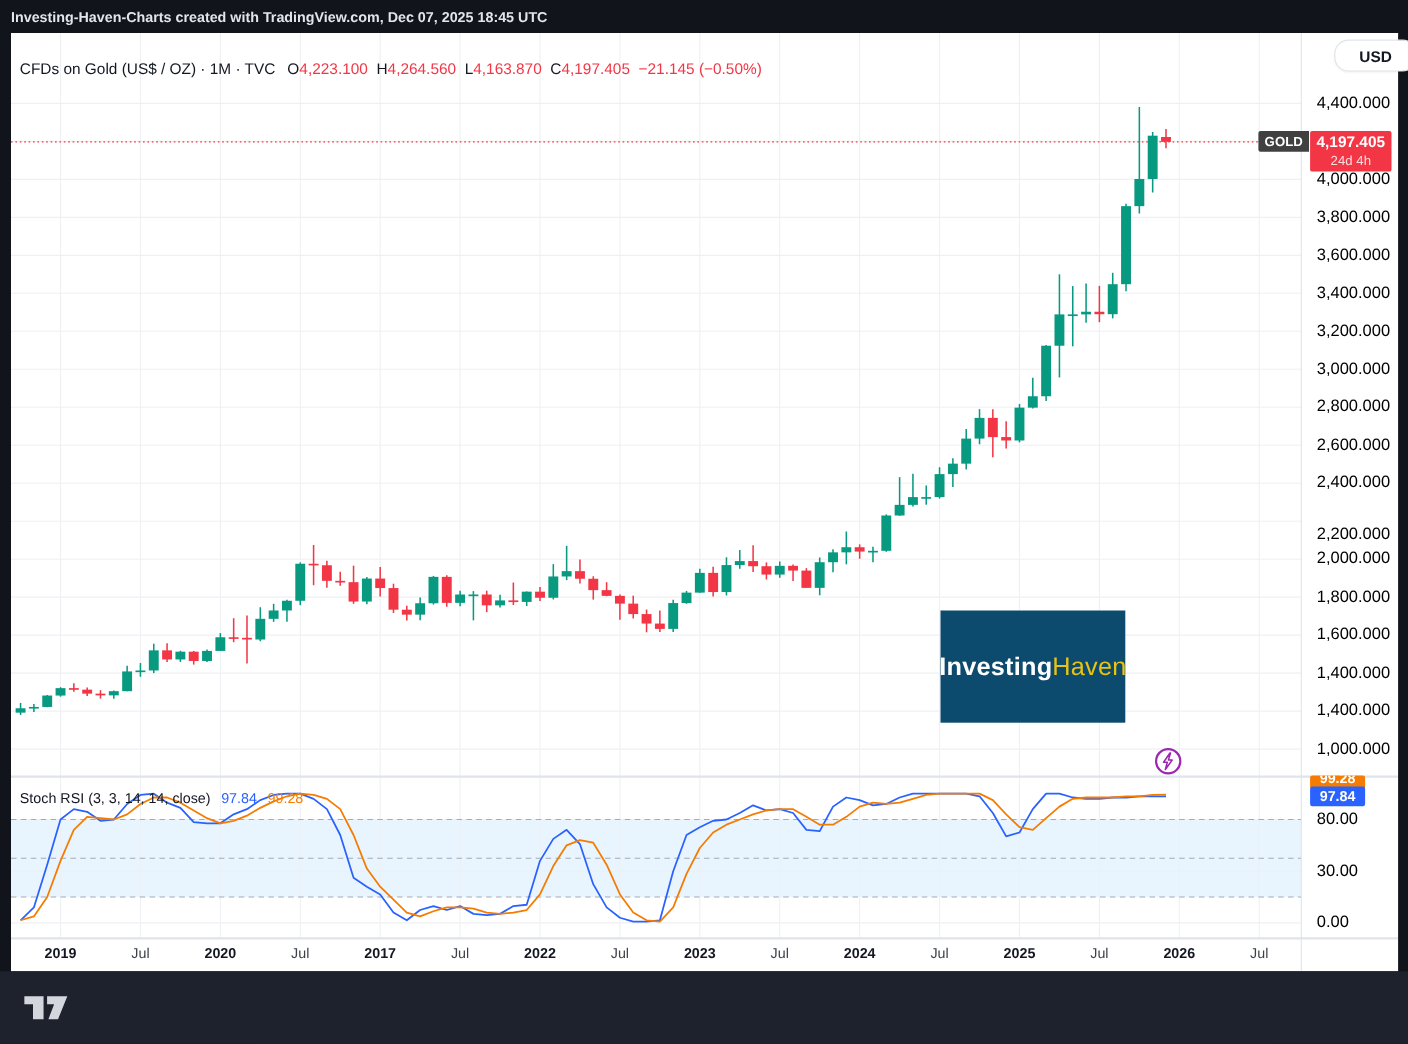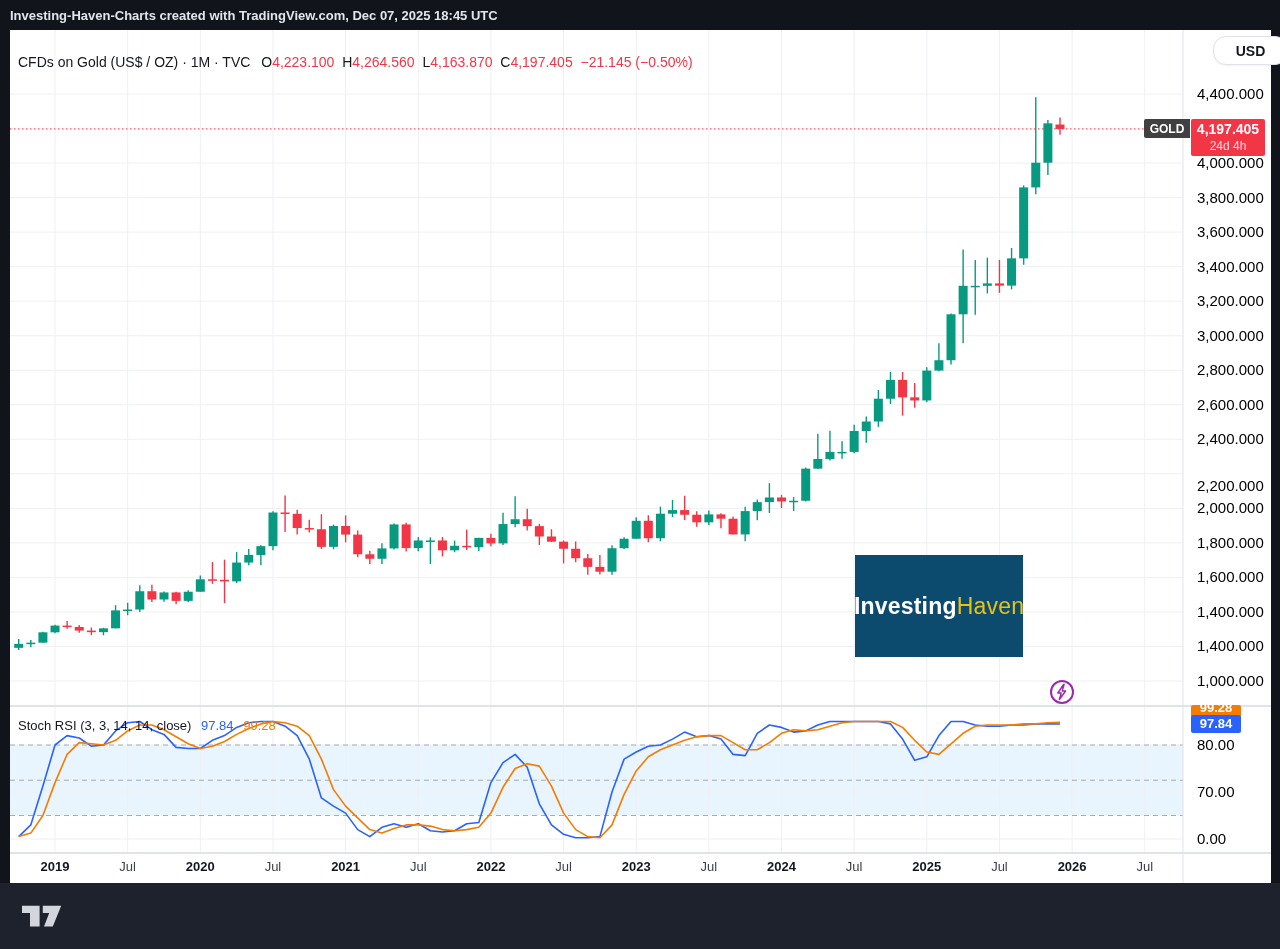--- a/index.html
+++ b/index.html
@@ -318,27 +318,27 @@
     <div class="pal" style="top: 366.765px;">2,600.000</div>
     <div class="pal" style="top: 401.294px;">2,400.000</div>
     <div class="pal" style="top: 448px;">2,200.000</div>
     <div class="pal" style="top: 470.353px;">2,000.000</div>
     <div class="pal" style="top: 504.882px;">1,800.000</div>
     <div class="pal" style="top: 539.412px;">1,600.000</div>
     <div class="pal" style="top: 573.941px;">1,400.000</div>
     <div class="pal" style="top: 608.471px;">1,400.000</div>
     <div class="pal" style="top: 643px;">1,000.000</div>
     <div class="pal" style="top: 707px;">80.00</div>
-    <div class="pal" style="top: 754px;">70.00</div>
+    <div class="pal" style="top: 754px;">30.00</div>
     <div class="pal" style="top: 801px;">0.00</div>
     <div class="tal year" style="left: 15.024px;">2019</div>
     <div class="tal" style="left: 87.672px;">Jul</div>
     <div class="tal year" style="left: 160.32px;">2020</div>
     <div class="tal" style="left: 232.968px;">Jul</div>
-    <div class="tal year" style="left: 305.616px;">2021</div>
+    <div class="tal year" style="left: 305.616px;">2017</div>
     <div class="tal" style="left: 378.264px;">Jul</div>
     <div class="tal year" style="left: 450.912px;">2022</div>
     <div class="tal" style="left: 523.56px;">Jul</div>
     <div class="tal year" style="left: 596.208px;">2023</div>
     <div class="tal" style="left: 668.856px;">Jul</div>
     <div class="tal year" style="left: 741.504px;">2024</div>
     <div class="tal" style="left: 814.152px;">Jul</div>
     <div class="tal year" style="left: 886.8px;">2025</div>
     <div class="tal" style="left: 959.448px;">Jul</div>
     <div class="tal year" style="left: 1032.1px;">2026</div>

